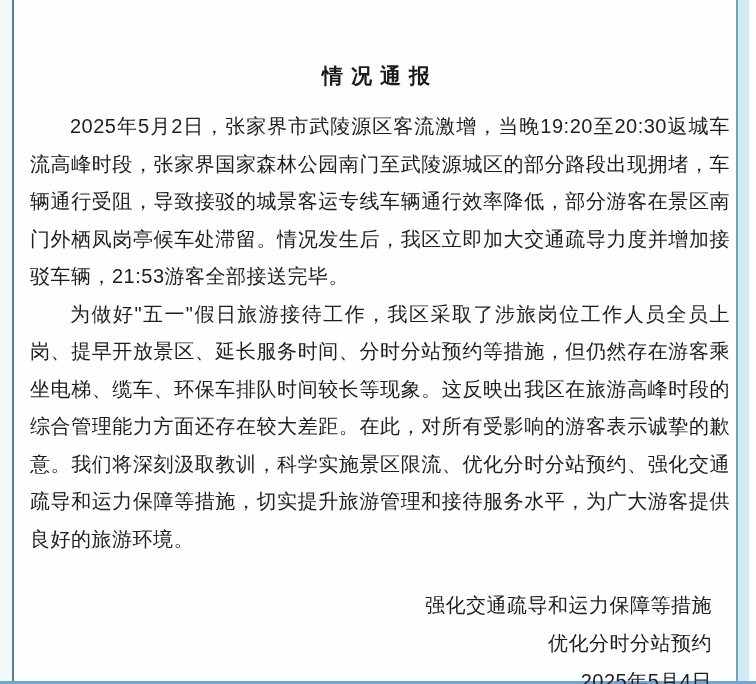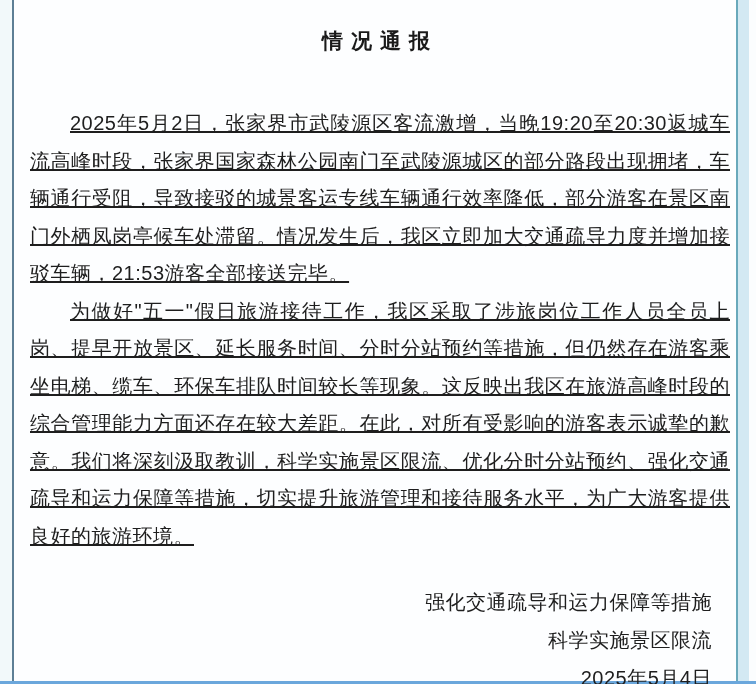--- a/index.html
+++ b/index.html
@@ -48,30 +48,29 @@
     background: #6ba7dc;
   }
   .content {
     position: absolute;
     left: 30px;
     top: 0;
     width: 700px;
     color: #1e1e1e;
   }
   .doc-title {
-    margin: 27px 0 0 0;
+    margin: 62px 0 0 0;
     text-align: center;
     font-size: 21px;
     font-weight: bold;
     letter-spacing: 8px;
     color: #1a1a1a;
   }
   .body-text {
-    margin-top: 50px;
-    text-decoration: underline;
+    margin-top: 18px;
   }
   .para {
     margin: 0;
     font-size: 20px;
     line-height: 37.5px;
     text-align: justify;
     text-indent: 2em;
     letter-spacing: 0.5px;
   }
   .signature {
@@ -99,18 +98,18 @@
 
     <h1 class="doc-title">情况通报</h1>
 
     <div class="body-text">
       <p class="para">2025年5月2日，张家界市武陵源区客流激增，当晚19:20至20:30返城车流高峰时段，张家界国家森林公园南门至武陵源城区的部分路段出现拥堵，车辆通行受阻，导致接驳的城景客运专线车辆通行效率降低，部分游客在景区南门外栖凤岗亭候车处滞留。情况发生后，我区立即加大交通疏导力度并增加接驳车辆，21:53游客全部接送完毕。</p>
       <p class="para">为做好"五一"假日旅游接待工作，我区采取了涉旅岗位工作人员全员上岗、提早开放景区、延长服务时间、分时分站预约等措施，但仍然存在游客乘坐电梯、缆车、环保车排队时间较长等现象。这反映出我区在旅游高峰时段的综合管理能力方面还存在较大差距。在此，对所有受影响的游客表示诚挚的歉意。我们将深刻汲取教训，科学实施景区限流、优化分时分站预约、强化交通疏导和运力保障等措施，切实提升旅游管理和接待服务水平，为广大游客提供良好的旅游环境。</p>
     </div>
 
     <div class="signature">
       <div>强化交通疏导和运力保障等措施</div>
-      <div>科学实施景区限流</div>
+      <div>优化分时分站预约</div>
       <div>2025年5月4日</div>
     </div>
 
   </div>
 </div>
 
 </body></html>

